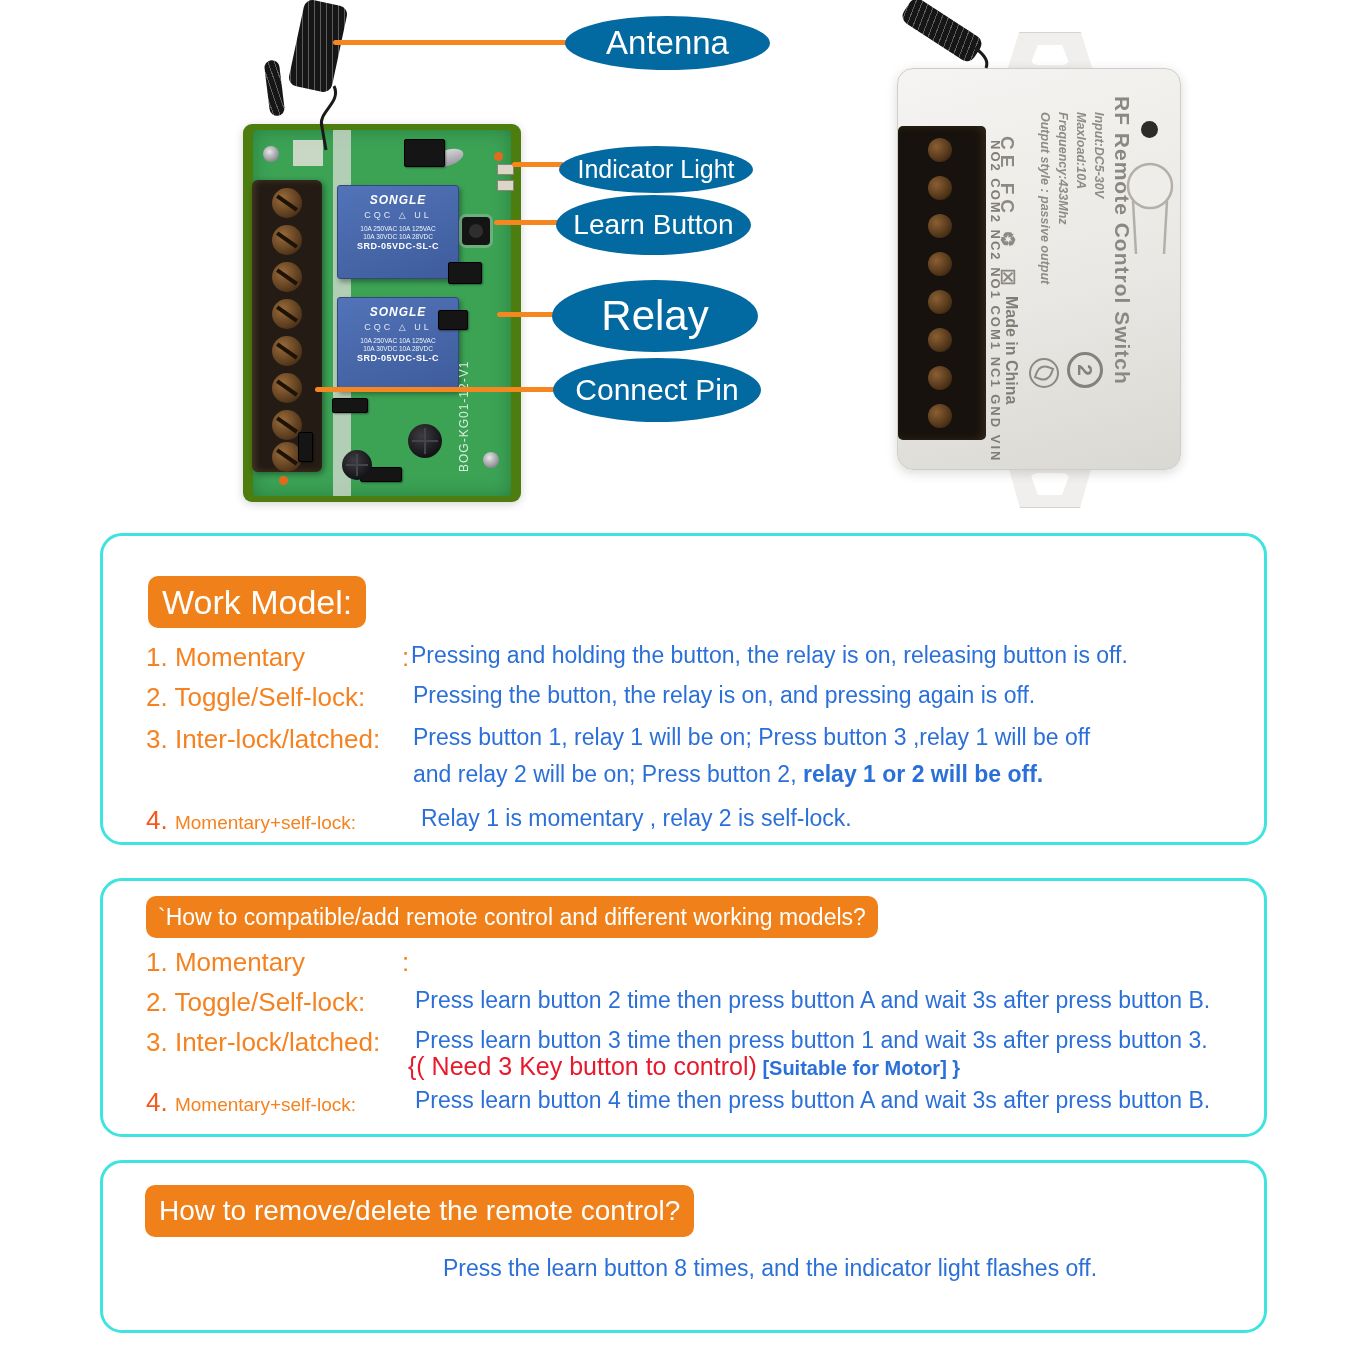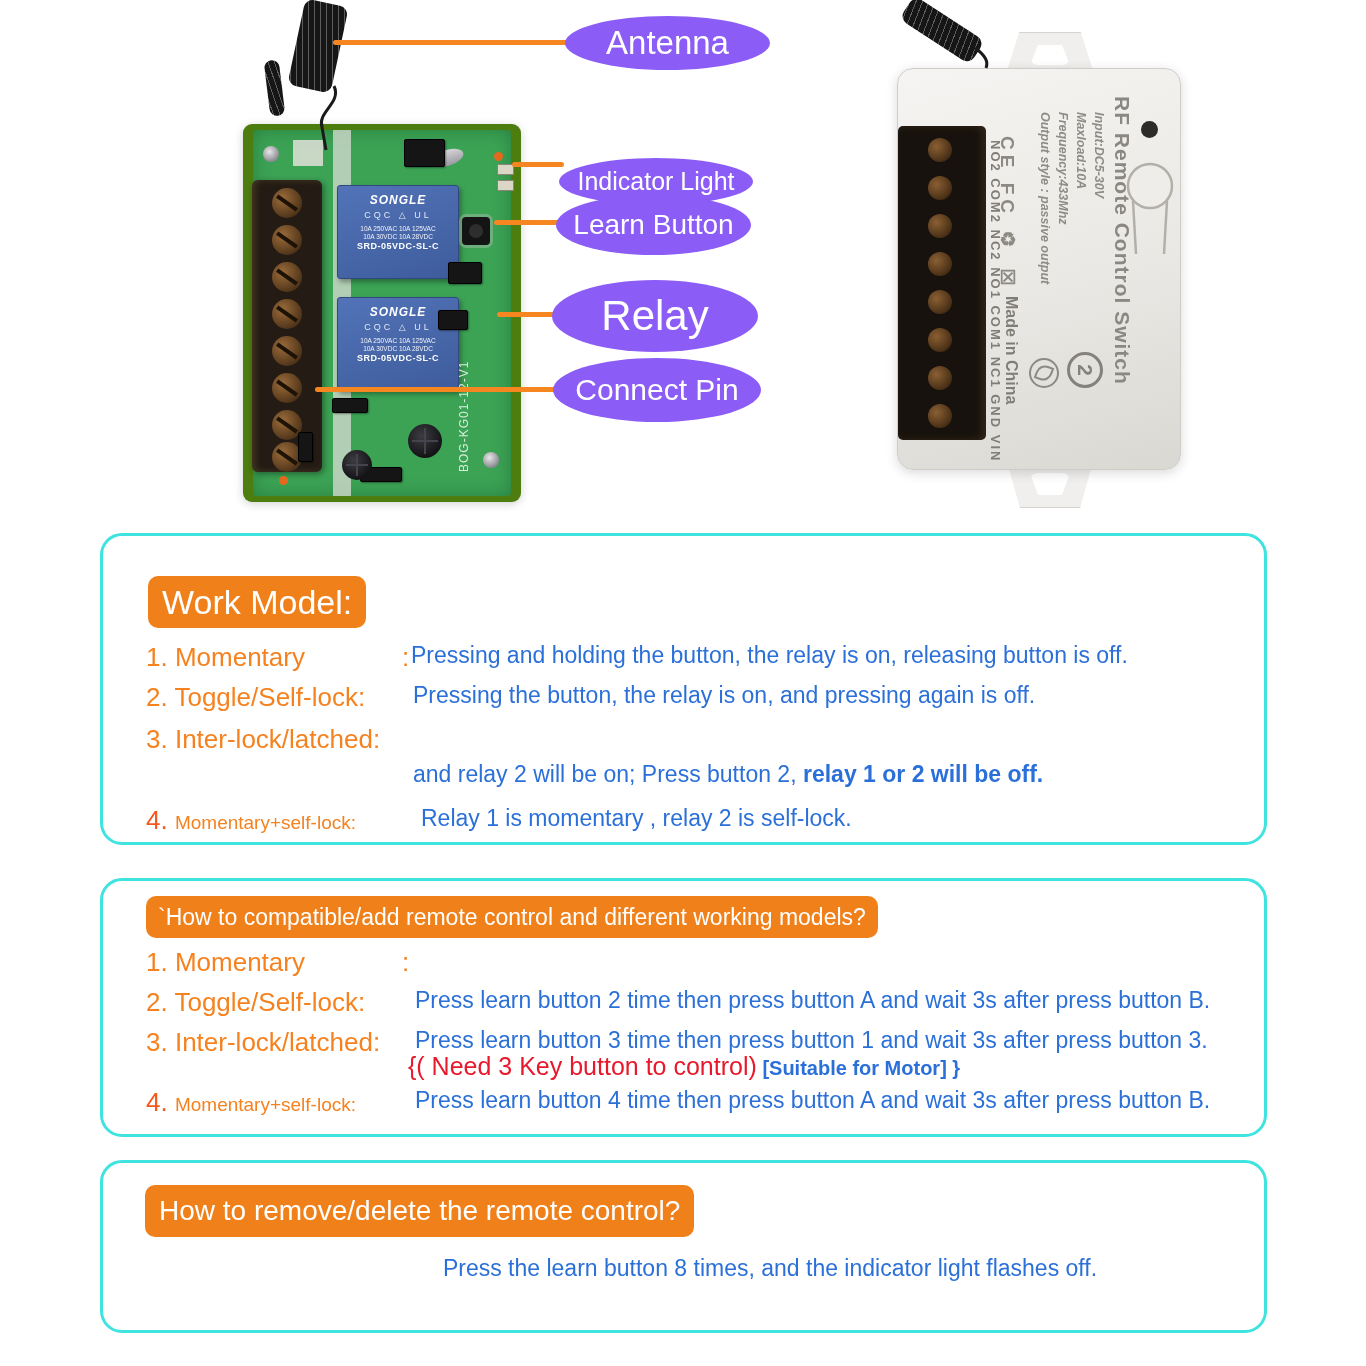--- a/index.html
+++ b/index.html
@@ -1,20 +1,20 @@
 <!DOCTYPE html>
 <html><head>
 <meta charset="utf-8">
 <style>
   html,body{margin:0;padding:0;background:#fff;}
   body{font-family:"Liberation Sans", sans-serif;}
   #stage{position:relative;width:1366px;height:1366px;background:#ffffff;overflow:hidden;}
 
   
-  .bub{position:absolute;background:#8b5cf6;color:#fff;border-radius:50%;
+  .bub{position:absolute;background:#0369a1;color:#fff;border-radius:50%;
        display:flex;align-items:center;justify-content:center;white-space:nowrap;z-index:6;}
   .lead{position:absolute;height:5px;background:#f6861f;border-radius:3px;z-index:5;}
 
   
   #pcb{position:absolute;left:243px;top:124px;width:278px;height:378px;background:#4d7c0f;
        border-radius:9px;box-shadow:0 2px 10px rgba(0,0,0,.18);z-index:2;}
   #pcb .green{position:absolute;left:10px;top:6px;width:258px;height:366px;background:#3ca355;
        border-radius:4px;box-shadow:inset 0 0 18px rgba(0,60,20,.35);}
   .palestrip{position:absolute;left:80px;top:0;width:18px;height:366px;background:#cfd8cc;opacity:.8;}
   .palepatch{position:absolute;left:50px;top:16px;width:30px;height:26px;background:#d8ddd2;opacity:.9;}
@@ -198,21 +198,21 @@
 
   <div class="lead" style="left:333px;top:40px;width:237px;"></div>
   <div class="lead" style="left:512px;top:162px;width:52px;"></div>
   <div class="lead" style="left:494px;top:220px;width:68px;"></div>
   <div class="lead" style="left:497px;top:312px;width:61px;"></div>
   <div class="lead" style="left:315px;top:387px;width:244px;"></div>
 
   <div class="bub" style="left:565px;top:16px;width:205px;height:54px;font-size:33px;">
       <span>Antenna</span>
     </div>
-  <div class="bub" style="left:559px;top:158px;width:194px;height:47px;font-size:25px;">
+  <div class="bub" style="left:559px;top:146px;width:194px;height:47px;font-size:25px;">
       <span>Indicator Light</span>
     </div>
   <div class="bub" style="left:552px;top:280px;width:206px;height:72px;font-size:42px;">
       <span>Relay</span>
     </div>
   <div class="bub" style="left:556px;top:195px;width:195px;height:60px;font-size:28px;">
       <span>Learn Button</span>
     </div>
   <div class="bub" style="left:553px;top:358px;width:208px;height:64px;font-size:30px;">
       <span>Connect Pin</span>
@@ -225,20 +225,21 @@
       <span class="nl"><span>1.</span> <span>Momentary</span></span>
       <span class="sep">:</span>
       <span class="desc" style="left:308px;">Pressing and holding the button, the relay is on, releasing button is off.</span>
     </div>
     <div class="row" style="top:146px;">
       <span class="nl"><span>2.</span> <span>Toggle/Self-lock:</span></span>
       <span class="desc" style="left:310px;">Pressing the button, the relay is on, and pressing again is off.</span>
     </div>
     <div class="row" style="top:188px;">
       <span class="nl"><span>3.</span> <span>Inter-lock/latched:</span></span>
+      <span class="desc" style="left:310px;">Press button 1, relay 1 will be on; Press button 3 ,relay 1 will be off</span>
     </div>
     <div class="row" style="top:225px;">
       <span class="desc" style="left:310px;"><span>and  relay 2 will be on;   Press button 2,</span><span class="bold">  relay 1 or 2 will be off.</span></span>
     </div>
     <div class="row" style="top:269px;">
       <span class="nl"><span class="n4">4.</span> <span class="lblsm">Momentary+self-lock:</span></span>
       <span class="desc" style="left:318px;">Relay 1 is momentary , relay 2 is self-lock.</span>
     </div>
   </div>
 

